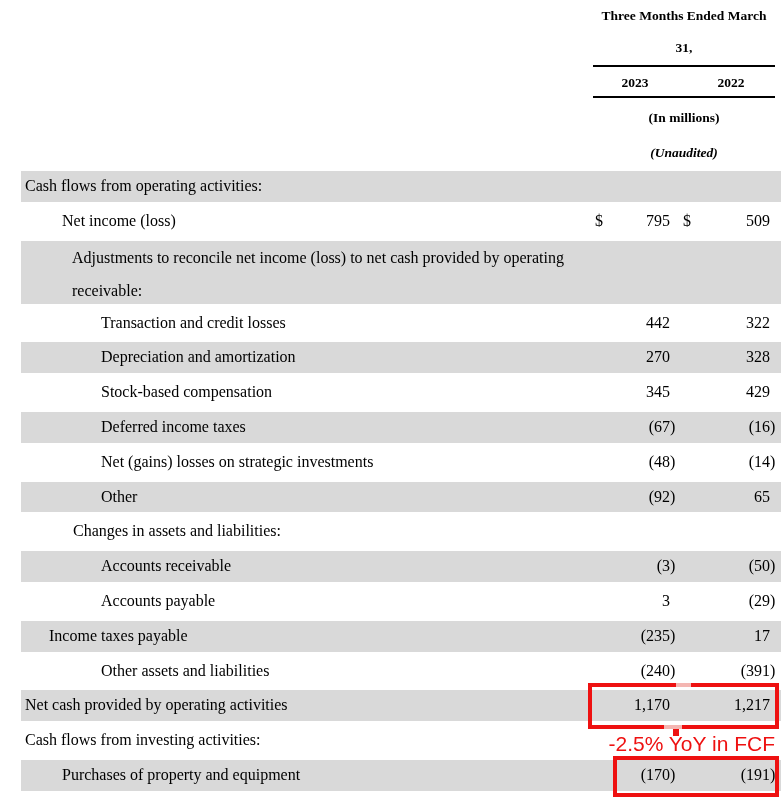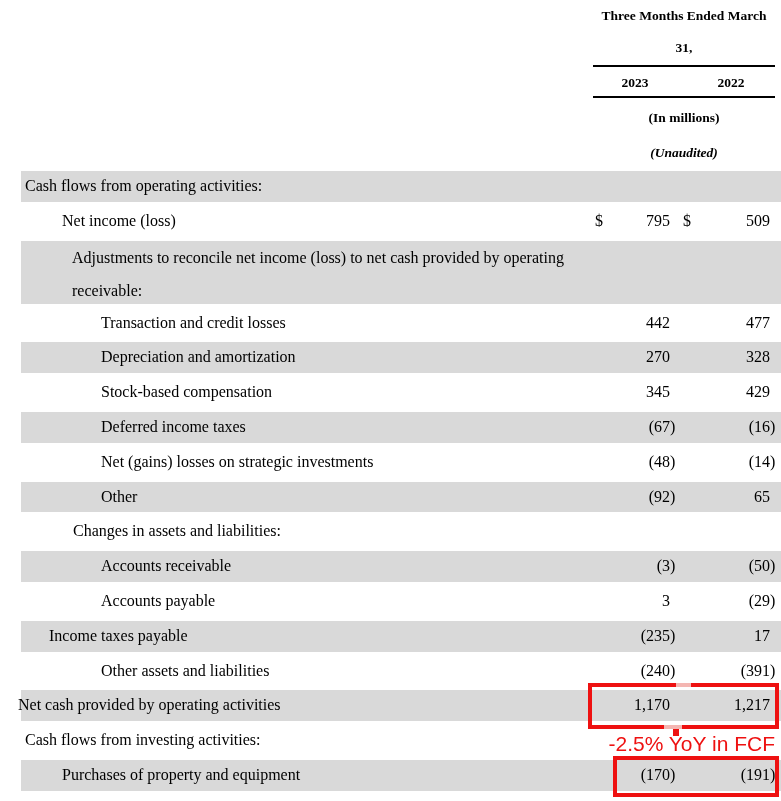--- a/index.html
+++ b/index.html
@@ -93,21 +93,21 @@
         <div class="lab" style="padding-left: 72px;">
           <div class="ln">Adjustments to reconcile net income (loss) to net cash provided by operating</div>
           <div class="ln">receivable:</div>
         </div>
       </div>
       <div class="row">
         <div class="lab" style="padding-left: 101px;">
           <div class="ln">Transaction and credit losses</div>
         </div>
         <div class="val v1">442</div>
-        <div class="val v2">477</div>
+        <div class="val v2">322</div>
       </div>
       <div class="row shaded">
         <div class="lab" style="padding-left: 101px;">
           <div class="ln">Depreciation and amortization</div>
         </div>
         <div class="val v1">270</div>
         <div class="val v2">328</div>
       </div>
       <div class="row">
         <div class="lab" style="padding-left: 101px;">
@@ -164,21 +164,21 @@
         <div class="val v2">17</div>
       </div>
       <div class="row">
         <div class="lab" style="padding-left: 101px;">
           <div class="ln">Other assets and liabilities</div>
         </div>
         <div class="val v1">(240<span class="po">)</span></div>
         <div class="val v2">(391<span class="po">)</span></div>
       </div>
       <div class="row shaded">
-        <div class="lab" style="padding-left: 18px;">
+        <div class="lab" style="padding-left: 25px;">
           <div class="ln">Net cash provided by operating activities</div>
         </div>
         <div class="val v1">1,170</div>
         <div class="val v2">1,217</div>
       </div>
       <div class="row">
         <div class="lab" style="padding-left: 25px;">
           <div class="ln">Cash flows from investing activities:</div>
         </div>
       </div>

